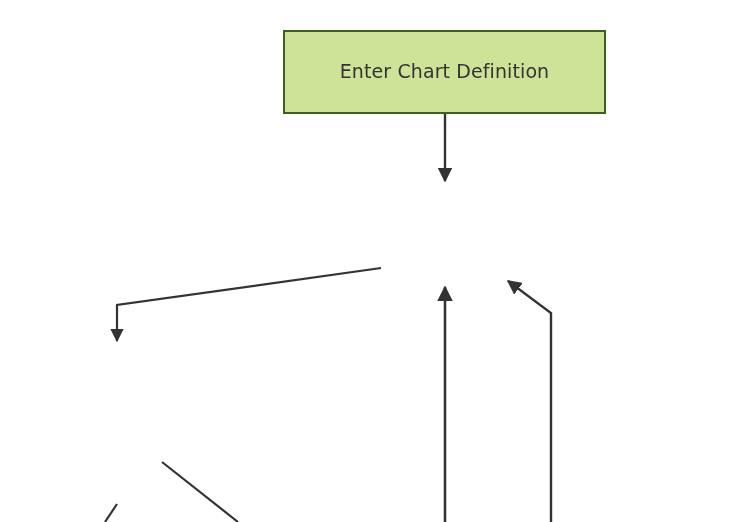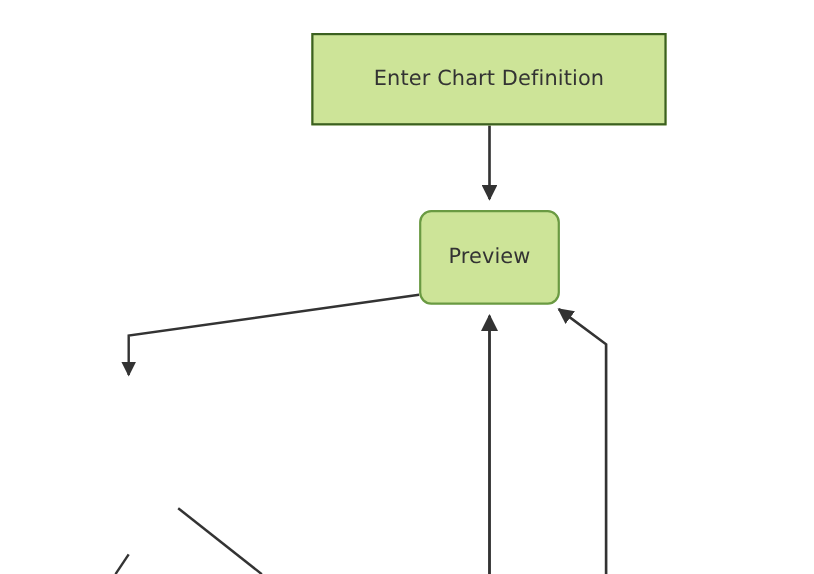--- a/index.html
+++ b/index.html
@@ -104,18 +104,15 @@
 
     <path d="M 117 504 L 105 522" fill="none" stroke="#333333" stroke-width="2.2"></path>
 
     <path d="M 162 462 L 238 522" fill="none" stroke="#333333" stroke-width="2.2"></path>
   </svg>
 
   <div class="node" id="node-enter-chart-definition">
     <span class="node-label">Enter Chart Definition</span>
   </div>
 
-  <div class="node" id="node-preview">
-    <span class="node-label">Preview</span>
-  </div>
 
 
 </div>
 
 </body></html>

